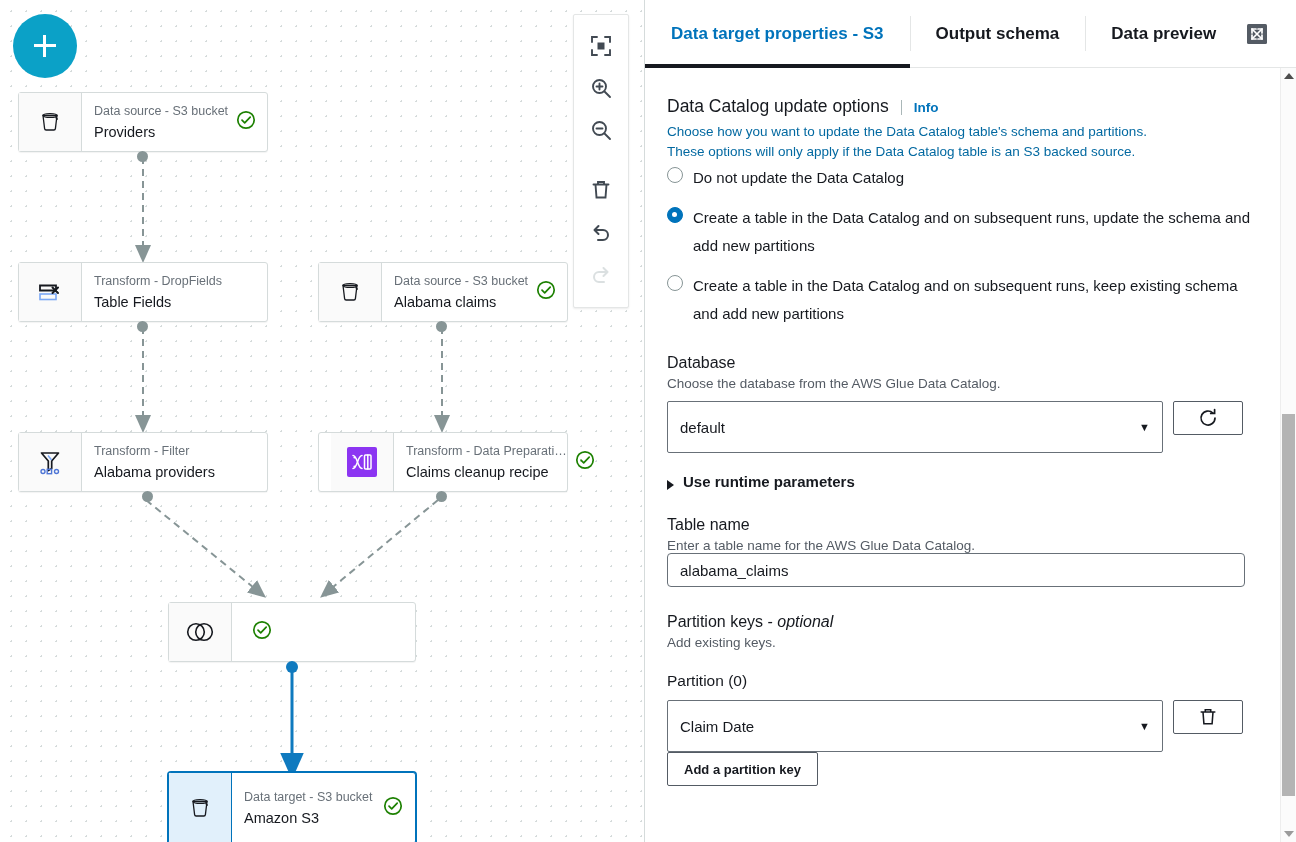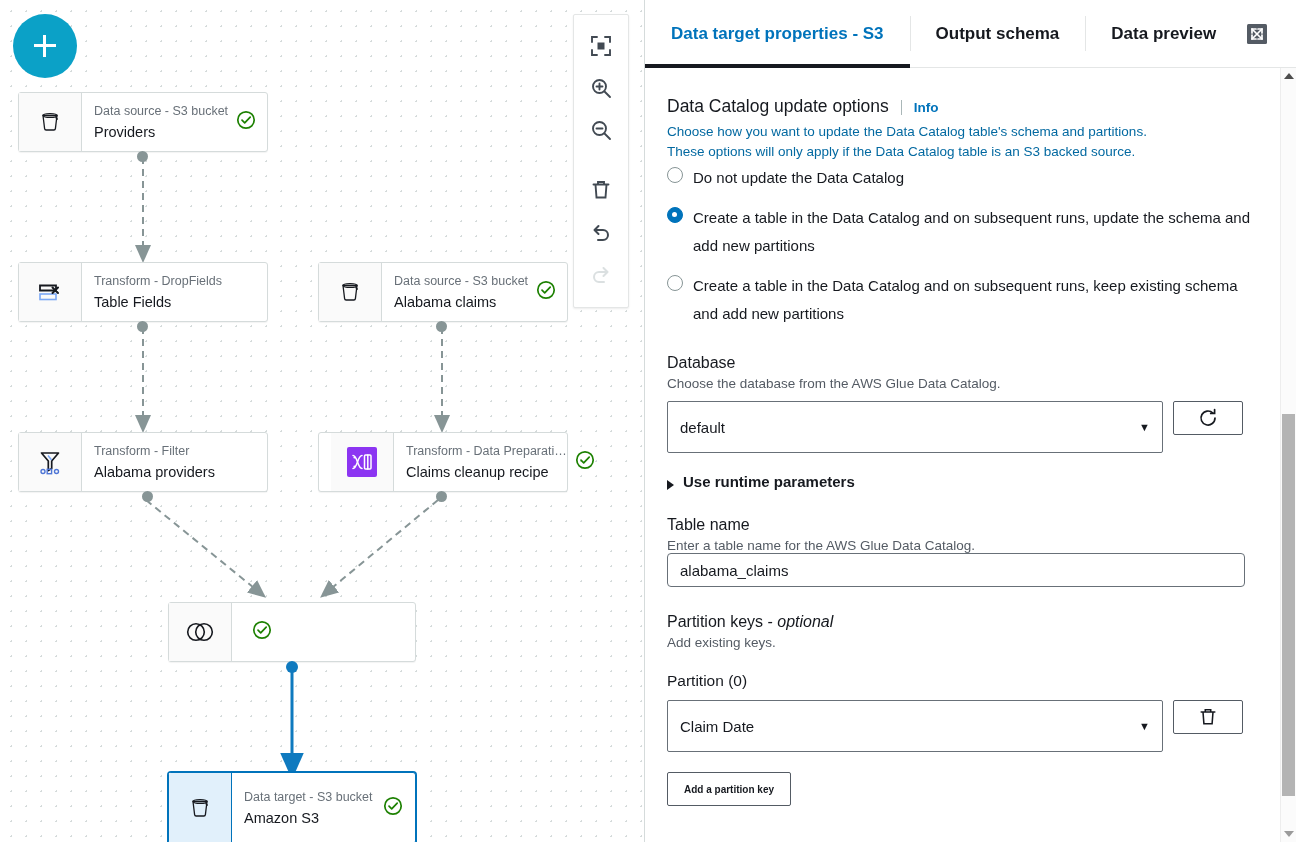--- a/index.html
+++ b/index.html
@@ -184,23 +184,23 @@
     padding: 0 12px; font-size: 15px; color: #16191f;
     font-family: "Liberation Sans", sans-serif;
   }
   .expander { display: flex; align-items: flex-end; gap: 9px; margin-top: 20px; cursor: pointer; }
   .expander .tri {
     width: 0; height: 0; border-left: 7px solid #16191f;
     border-top: 5px solid transparent; border-bottom: 5px solid transparent;
   }
   .expander-label { font-size: 15px; font-weight: bold; color: #16191f; }
   .plain-btn {
-    margin-top: 20px; height: 34px; padding: 0 16px;
+    height: 34px; padding: 0 16px;
     border: 1px solid #545b64; border-radius: 2px; background: #fff;
-    font-size: 10px; font-weight: bold; color: #16191f; cursor: pointer;
+    font-size: 13px; font-weight: bold; color: #16191f; cursor: pointer;
     font-family: "Liberation Sans", sans-serif;
   }
 
   
   .vscroll {
     position: absolute; right: 0; top: 68px; width: 16px; bottom: 0;
     background: #fbfbfb; border-left: 1px solid #ededed;
   }
   .vscroll .arrow-up, .vscroll .arrow-down {
     position: absolute; left: 0; width: 15px; height: 16px;

